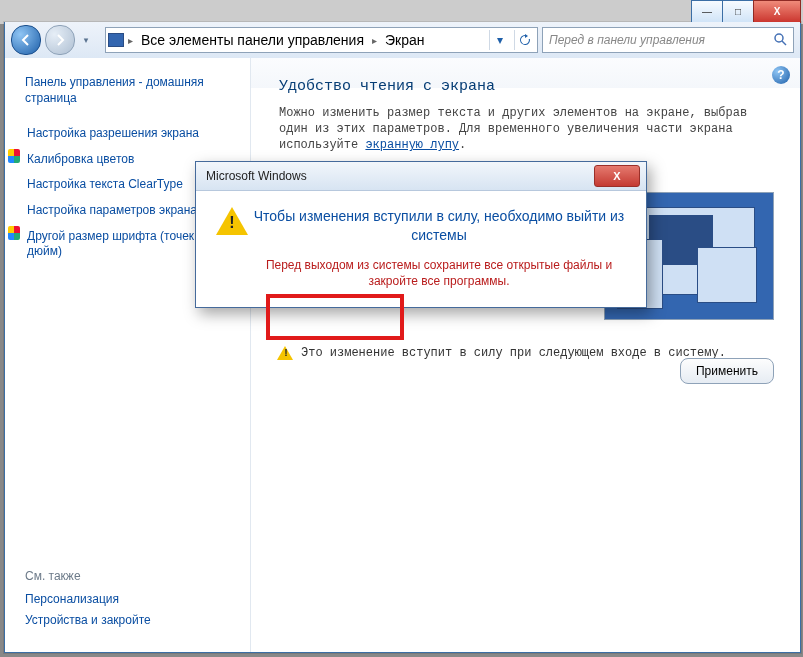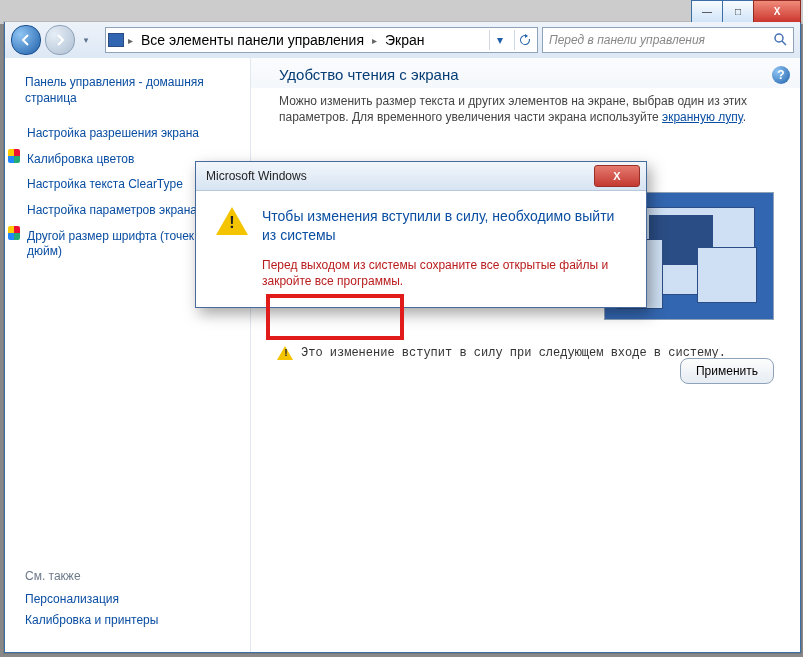--- a/index.html
+++ b/index.html
@@ -29,34 +29,34 @@
   
   .body{position:absolute;left:0;right:0;top:36px;bottom:0;display:flex;background:#fff;gap:9px;}
   .sidebar{width:210px;background:#fff;border-right:0;display:flex;flex-direction:column;padding:14px 6px 8px 20px;}
   .sidebar a{color:#0a4ea2;text-decoration:none;display:block;line-height:1.3;padding:3px 0;}
   .sidebar-bottom{margin-top:auto;padding-bottom:12px;}
   .side-head{color:#6c7a89;padding:6px 0;}
   .side-item{display:flex;align-items:flex-start;gap:6px;padding:2px 0 2px 0;margin-left:-18px;}
   .side-item .dot{width:14px;height:14px;flex:none;display:flex;align-items:center;justify-content:center;}
   .main{flex:1;position:relative;border-left:1px solid #e1e8f0;background:linear-gradient(#fbfcfe,#f4f7fb 30px,#fff 30px);}
   .help-icon{position:absolute;right:10px;top:8px;width:18px;height:18px;border-radius:9px;background:radial-gradient(circle at 30% 30%,#8fc5f4,#1e5fa9);color:#fff;font-weight:bold;font-size:12px;display:flex;align-items:center;justify-content:center;}
-  .main-inner{padding:8px 28px;}
+  .main-inner{padding:20px 28px;font-family:Liberation Mono, monospace;}
   .main h1{font-size:15px;font-weight:normal;color:#063d75;margin:0 0 10px;}
   .main p.desc{color:#444;margin:0 0 6px;line-height:1.35;}
   .main a.inline{color:#0a4ea2;}
   .preview-box{position:absolute;right:26px;top:134px;width:168px;height:126px;border:1px solid #8ea2b8;background:#3366b0;overflow:hidden;}
   .preview-box .mini{position:absolute;background:#cfe0f4;border:1px solid #2a4d85;}
   .notice{position:absolute;left:26px;top:287px;display:flex;align-items:center;gap:8px;color:#333;font-family:Liberation Mono, monospace;}
   .apply-btn{position:absolute;right:26px;top:300px;width:92px;height:24px;border:1px solid #8ea2b8;background:linear-gradient(#fdfdfd,#e6ecf3);border-radius:8px;display:flex;align-items:center;justify-content:center;font-size:12px;}
   
   .dialog{position:absolute;left:195px;top:161px;width:450px;border:1px solid #456a9b;box-shadow:4px 6px 14px rgba(0,0,0,.35);background:#fff;z-index:50;}
   .dlg-title{height:28px;background:linear-gradient(#f2f6fb,#d7e4f2);border-bottom:1px solid #b7c8dd;display:flex;align-items:center;padding:0 6px 0 10px;font-size:12px;color:#222;}
   .dlg-title .sp{flex:1;}
   .dlg-close{width:44px;height:20px;border:1px solid #9a2f29;border-radius:3px;background:linear-gradient(#e57a6f,#c43a32);color:#fff;display:flex;align-items:center;justify-content:center;font-size:11px;font-weight:bold;}
-  .dlg-body{padding:16px 20px 18px;display:flex;gap:14px;}
+  .dlg-body{padding:16px 20px 18px;display:flex;gap:4px;text-align:center;}
   .warn-icon{width:32px;height:32px;flex:none;}
   .warn-tri{width:0;height:0;border-left:16px solid transparent;border-right:16px solid transparent;border-bottom:28px solid #f5c400;position:relative;}
   .warn-tri::after{content:"!";position:absolute;left:-4px;top:7px;width:8px;text-align:center;color:#222;font-weight:bold;font-size:16px;}
   .dlg-text h2{font-size:14px;font-weight:normal;color:#0a4ea2;margin:0 0 12px;line-height:1.35;}
   .dlg-text p{margin:0;color:#b91c1c;line-height:1.35;font-size:12px;}
   .dlg-buttons{display:flex;justify-content:flex-end;gap:10px;padding:0 20px 16px;}
   .dlg-btn{min-width:104px;height:24px;border:1px solid #8ea2b8;background:linear-gradient(#fdfdfd,#e6ecf3);border-radius:3px;display:flex;align-items:center;justify-content:center;font-size:12px;}
   .dlg-btn.primary{border:1px solid #2e72c2;background:linear-gradient(#eaf3fd,#cfe3f9);box-shadow:inset 0 0 0 1px #a9cdf1;}
   .red-ring{position:absolute;left:266px;top:294px;width:130px;height:38px;border:4px solid #e11a1a;z-index:60;pointer-events:none;}
   .shield{width:12px;height:14px;background:conic-gradient(#e13 0 25%,#2a7 0 50%,#28f 0 75%,#fc0 0);border-radius:2px;}
@@ -155,21 +155,21 @@
       <div class="side-item">
         <span class="dot">
               <span class="shield"></span>
             </span>
         <a href="#">Другой размер шрифта (точек на дюйм)</a>
       </div>
 
       <div class="sidebar-bottom">
         <div class="side-head">См. также</div>
         <a href="#">Персонализация</a>
-        <a href="#">Калибровка и принтеры</a>
+        <a href="#">Устройства и закройте</a>
       </div>
     </div>
 
     <div class="main">
       <div class="help-icon">?</div>
       <div class="main-inner">
         <h1>Удобство чтения с экрана</h1>
         <p class="desc">
           <span>Можно изменить размер текста и других элементов на экране, выбрав один из этих параметров. Для временного увеличения части экрана используйте </span><a href="#" class="inline">экранную лупу</a><span>.</span>
         </p>

